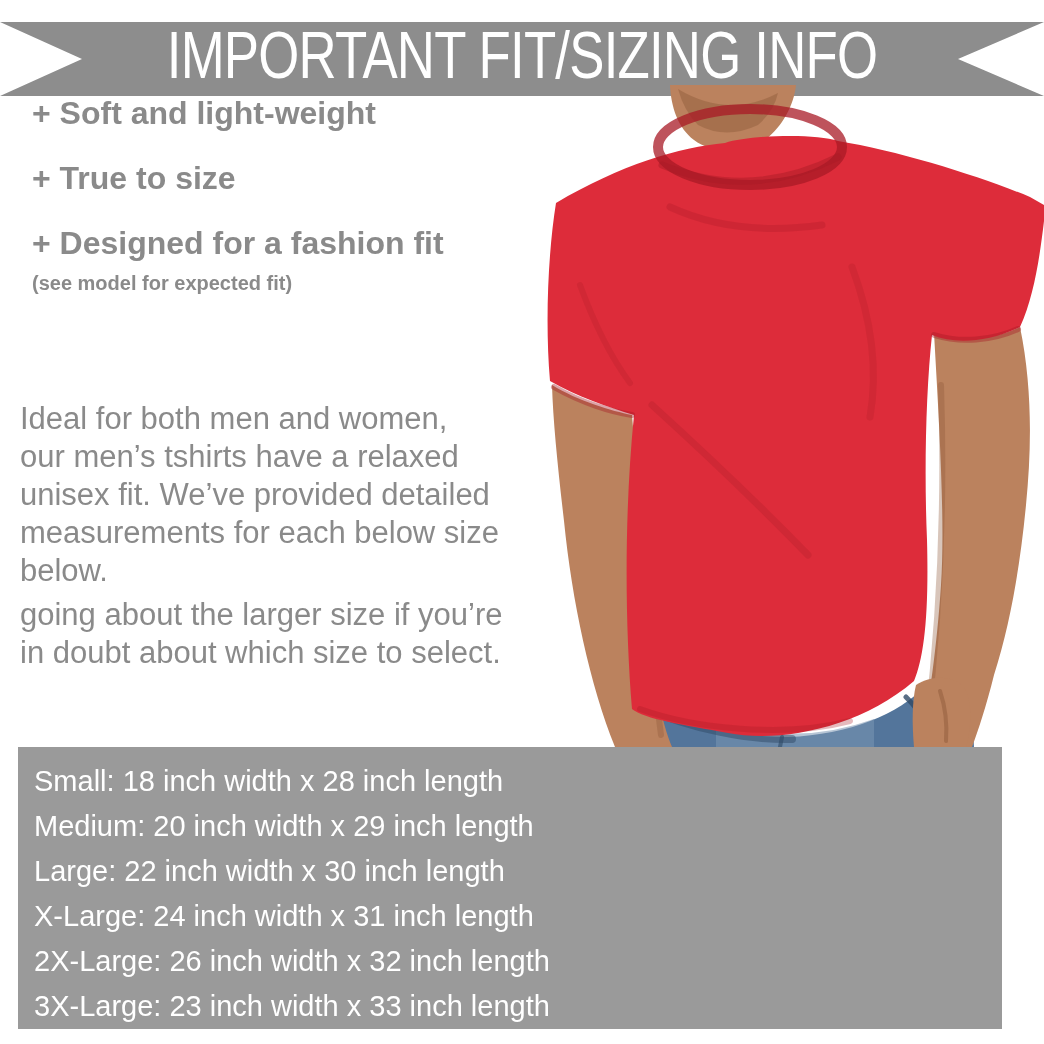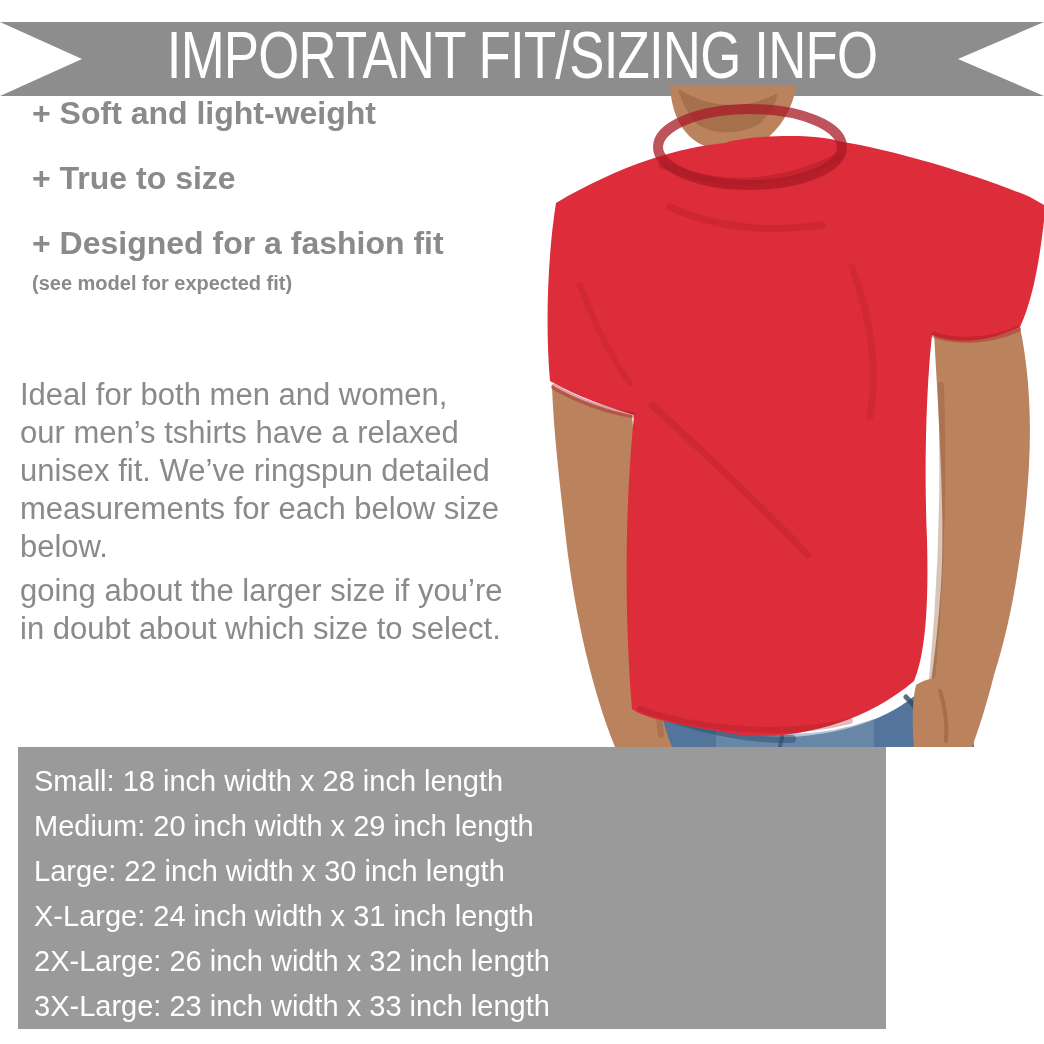--- a/index.html
+++ b/index.html
@@ -35,28 +35,28 @@
   .features{position:absolute;left:32px;top:96px;}
   .feature{
     color:var(--text-gray);font-weight:bold;font-size:32px;line-height:34px;
     margin-bottom:31px;white-space:nowrap;
   }
   .feature-sub{
     color:var(--text-gray);font-weight:bold;font-size:20px;line-height:46px;
     white-space:nowrap;
   }
   
-  .paras{position:absolute;left:20px;top:376px;}
+  .paras{position:absolute;left:20px;top:400px;}
   .para-line{
     color:var(--text-gray);font-size:31px;line-height:38px;white-space:nowrap;
   }
   .para-2{margin-top:6px;}
   
   .size-chart{
-    position:absolute;left:18px;top:747px;width:868px;height:282px;
+    position:absolute;left:18px;top:747px;width:984px;height:282px;
     background:var(--chart-gray);box-sizing:border-box;padding:12px 0 4px 16px;
   }
   .size-row{
     color:var(--text-white);font-size:29px;line-height:45px;white-space:nowrap;
   }
   
   .photo{position:absolute;left:520px;top:85px;width:524px;height:662px;}
   .f-skin{fill:var(--skin);}
   .f-skin-sh{fill:var(--skin-shadow);}
   .f-shirt{fill:var(--shirt-red);}
@@ -79,21 +79,21 @@
     <div class="feature">+ Soft and light-weight</div>
     <div class="feature">+ True to size</div>
     <div class="feature" style="margin-bottom:0;">+ Designed for a fashion fit</div>
     <div class="feature-sub">(see model for expected fit)</div>
   </div>
 
   <div class="paras">
     <div class="para-1">
       <div class="para-line">Ideal for both men and women,</div>
       <div class="para-line">our men’s tshirts have a relaxed</div>
-      <div class="para-line">unisex fit. We’ve ringspun detailed</div>
+      <div class="para-line">unisex fit. We’ve provided detailed</div>
       <div class="para-line">measurements for each below size</div>
       <div class="para-line">below.</div>
     </div>
     <div class="para-2">
       <div class="para-line">going about the larger size if you’re</div>
       <div class="para-line">in doubt about which size to select.</div>
     </div>
   </div>
 
   <div class="size-chart">

